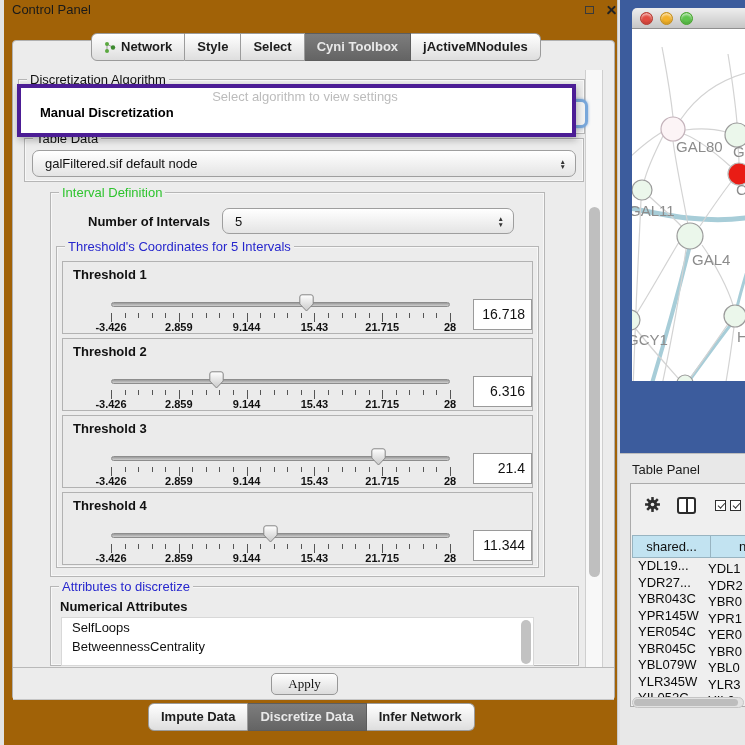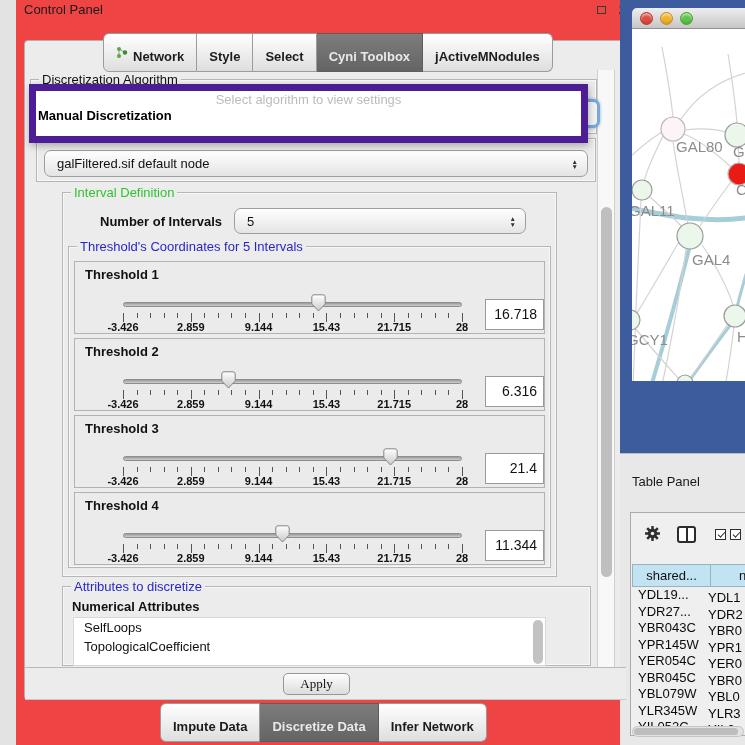--- a/index.html
+++ b/index.html
@@ -2,60 +2,60 @@
 <html><head>
 <meta charset="utf-8">
 <style>
   * { margin:0; padding:0; box-sizing:border-box; }
   html,body { width:745px; height:745px; overflow:hidden; background:#e3e3e3;
     font-family:"Liberation Sans", sans-serif; }
   #screen { position:relative; width:745px; height:745px; }
   .abs { position:absolute; }
 
   
-  #control-panel { left:16px; top:0; width:614px; height:745px; background:#ef4444;
+  #control-panel { left:4px; top:0; width:614px; height:745px; background:#a16207;
     border-right:1px solid #c9c9c9; }
   #cp-titlebar { left:0; top:0; width:614px; height:18px; }
   #cp-title { left:8px; top:2px; font-size:13px; color:#1a1a1a; }
   .tb-icon { top:4px; width:11px; height:11px; }
   #float-ic { left:581px; top:6px; width:9px; height:8px; border:1.5px solid #3a3a3a; }
   #close-ic { left:602px; }
   #close-ic .x1,#close-ic .x2 { position:absolute; left:0; top:4.5px; width:11px; height:2.4px;
     background:#222; border-radius:1px; }
   #close-ic .x1 { transform:rotate(45deg);} #close-ic .x2 { transform:rotate(-45deg);}
 
   #cp-main { left:8px; top:40px; width:603px; height:660px; background:#ececec;
     border:1px solid #b0b0b0; border-radius:4px; }
 
   
   .segbar { display:flex; height:24px; z-index:30; }
-  .seg { height:39px; line-height:22px; padding:12px 12px; font-size:13px; font-weight:bold;
+  .seg { height:28px; line-height:22px; padding:12px 12px; font-size:13px; font-weight:bold;
     color:#1c1c1c; background:linear-gradient(#ffffff,#dedede); border:1px solid #9b9b9b;
-    border-left:none; display:flex; align-items:flex-start; gap:5px; cursor:default; }
+    border-left:none; display:flex; align-items:center; gap:5px; cursor:default; }
   .seg:first-child { border-left:1px solid #9b9b9b; border-radius:6px 0 0 6px; }
   .seg:last-child { border-radius:0 6px 6px 0; }
   .seg.sel { background:linear-gradient(#7d7d7d,#646464); color:#e9e9e9;
     border-color:#5d5d5d; }
   #top-tabs { left:87px; top:33px; }
   #bottom-tabs { left:144px; top:703px; }
 
   
   .group { position:absolute; border:1px solid #b6b6b6; box-shadow:inset 0 0 0 1px #f7f7f7; }
   .gtitle { position:absolute; font-size:13px; background:#ececec; padding:0 3px; white-space:nowrap; }
 
   
   .combo { position:absolute; background:linear-gradient(#ffffff,#e4e4e4);
     border:1px solid #9e9e9e; border-radius:7px; font-size:13px; color:#111;
     display:flex; align-items:center; padding:0 24px 0 12px; }
   .stepper { position:absolute; right:9px; top:50%; transform:translateY(-50%);
     font-size:6.5px; line-height:5.5px; color:#333; text-align:center; }
 
   
-  #algo-popup { left:13px; top:84px; width:559px; height:59px; background:#fff;
-    border:7px solid #4c1d95; box-shadow:1px 3px 7px rgba(0,0,0,.28); z-index:20; }
+  #algo-popup { left:13px; top:84px; width:559px; height:53px; background:#fff;
+    border:4px solid #4c1d95; box-shadow:1px 3px 7px rgba(0,0,0,.28); z-index:20;padding-left:17px; }
   #algo-popup .prompt { height:17px; line-height:17px; text-align:center; color:#bcbcbc; font-size:13px; }
   #algo-popup .opt { height:16px; line-height:16px; padding-left:2px; font-size:13px; color:#000; }
   #algo-popup .opt.bold { font-weight:bold; }
   #focus-combo { left:302px; top:99px; width:282px; height:29px; border-radius:7px;
     background:#f2f2f2; border:3px solid #79a7da; box-shadow:0 0 3px rgba(90,140,200,.7); z-index:5; }
 
   
   .thr-panel { position:absolute; left:58px; width:471px; height:73px;
     border:1px solid #b2b2b2; background:#ebebeb; }
   .thr-label { position:absolute; left:10px; top:5px; font-size:13px; font-weight:bold; color:#111; }
@@ -92,22 +92,22 @@
   
   #desk-blue { left:620px; top:0; width:125px; height:453px; background:#3c5c9d; }
   #net-titlebar { left:632px; top:8px; width:113px; height:21px; border-radius:5px 0 0 0;
     background:linear-gradient(#eeeeee,#c6c6c6); border-bottom:1px solid #8f8f8f; }
   .light { position:absolute; top:4px; width:13px; height:13px; border-radius:50%;
     box-shadow:inset 0 2px 2px rgba(255,255,255,.55), inset 0 -2px 2px rgba(0,0,0,.12); }
   #net-canvas { left:632px; top:29px; width:113px; height:352px; background:#fff; overflow:hidden; }
 
   #table-panel-bg { left:620px; top:453px; width:125px; height:292px; background:#e8e8e8;
     border-top:1px solid #bdbdbd; }
-  #tp-title { left:632px; top:461px; font-size:13px; color:#1a1a1a;margin-top:12px; }
-  #tp-box { left:630px; top:512px; width:115px; height:224px; background:#efefef;
+  #tp-title { left:632px; top:461px; font-size:13px; color:#1a1a1a; }
+  #tp-box { left:630px; top:483px; width:115px; height:224px; background:#efefef;
     border:1px solid #ababab; border-right:none; }
   
   #col-icon { left:46px; top:13px; width:19px; height:17px; border:2px solid #2c2c2c;
     border-radius:3px; background:#fff; position:absolute; }
   #col-icon:after { content:""; position:absolute; left:6.5px; top:0; width:2px; height:13px; background:#2c2c2c; }
   .cb { position:absolute; top:16px; width:11px; height:11px; border:1.5px solid #2f2f2f; background:#fff; }
   .cb:after { content:""; position:absolute; left:1.5px; top:1.5px; width:5.5px; height:2.8px;
     border-left:1.6px solid #2f2f2f; border-bottom:1.6px solid #2f2f2f; transform:rotate(-47deg); }
   
   #tp-header { position:absolute; left:1px; top:51px; height:23px; display:flex; }
@@ -371,21 +371,21 @@
         </div>
       </div>
 
     <div class="group" style="left:46px; top:586px; width:529px; height:80px;">
       <span class="gtitle" style="left:8px; top:-8px; color:#2727cd;">Attributes to discretize</span>
     </div>
     <span class="abs" style="left:56px; top:599px; font-size:13px; font-weight:bold; color:#111; z-index:2;">Numerical Attributes</span>
     <div id="attr-list" class="abs">
       <div id="attr-items">
           <div class="attr-item">SelfLoops</div>
-          <div class="attr-item">TopologicalCoefficient</div>
+          <div class="attr-item">BetweennessCentrality</div>
         </div>
       <div id="attr-scroll"></div>
     </div>
 
     <div id="cp-footer" class="abs">
       <div id="apply-btn">Apply</div>
     </div>
 
     <div id="cp-scroll-track" class="abs">
       <div id="cp-scroll-thumb"></div>

